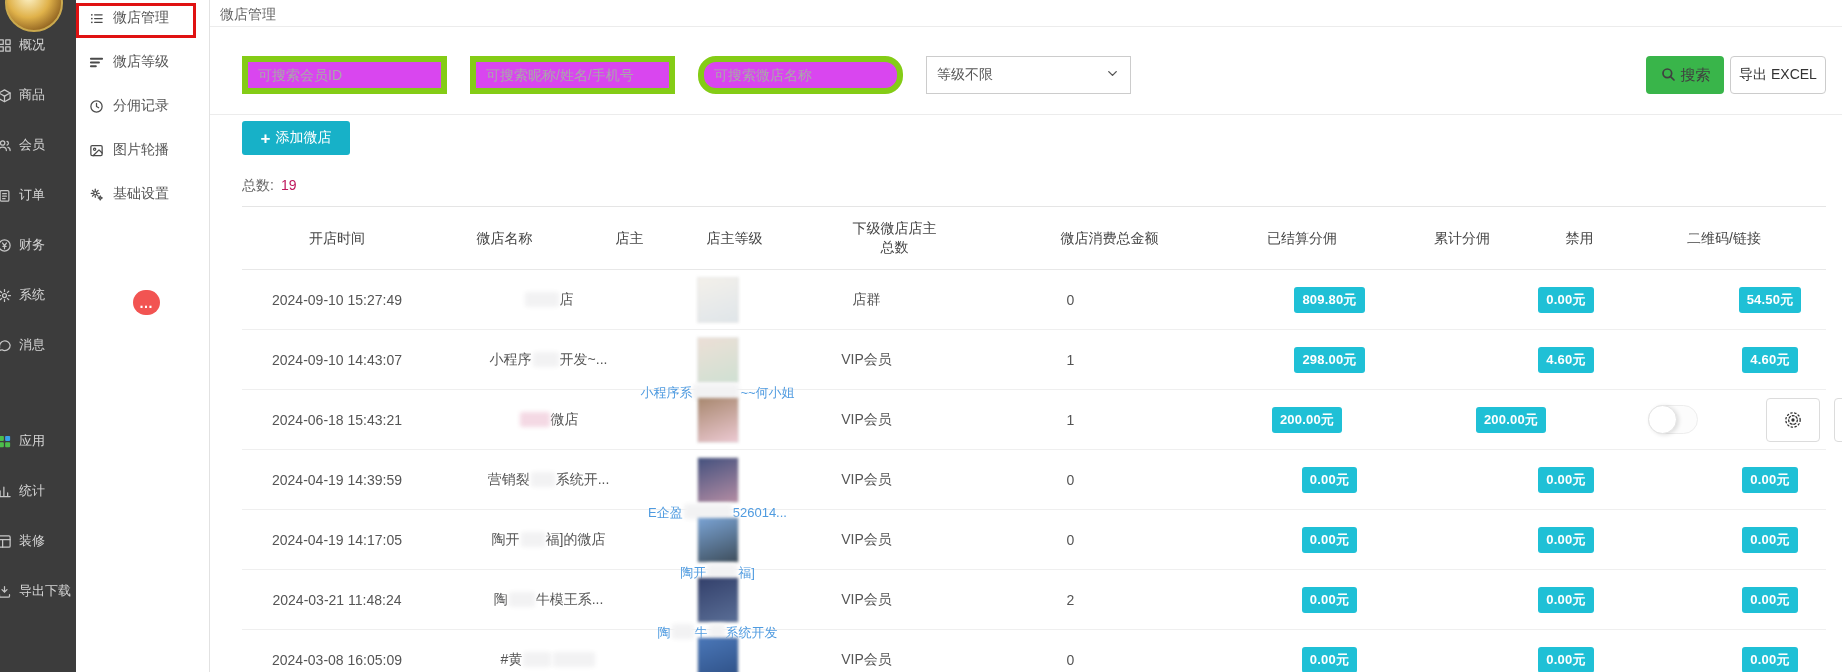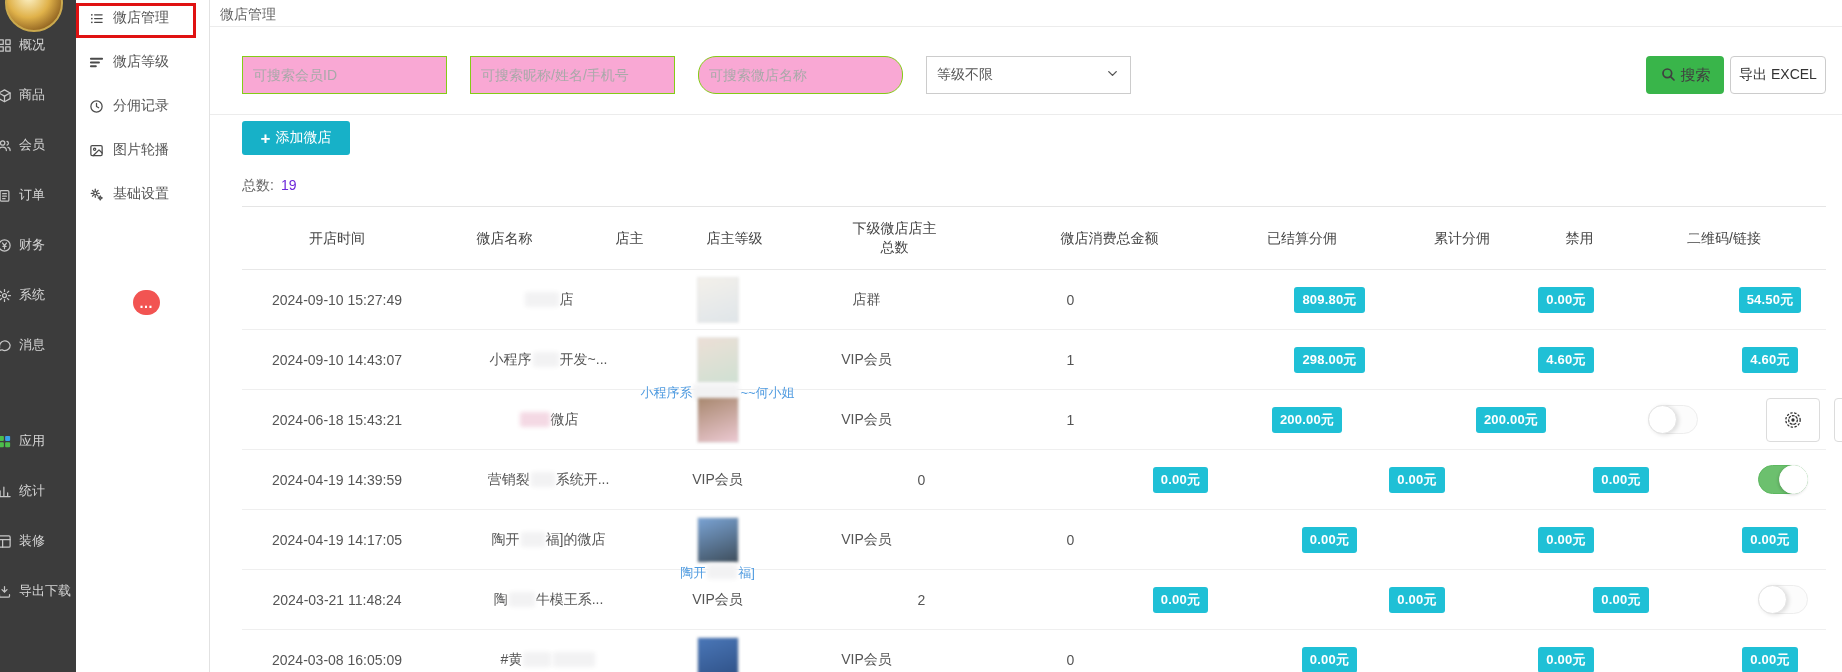--- a/index.html
+++ b/index.html
@@ -24,37 +24,37 @@
   .sbs-item{height:30px;margin-bottom:14px;display:flex;align-items:center;gap:9px;
             padding-left:13px;color:#555;font-size:14px;white-space:nowrap;cursor:pointer;}
   .sbs-item .ic{color:#4a4a4a;display:flex;flex:0 0 auto;}
   .hl-box{position:absolute;left:0;top:3px;width:114px;height:29px;border:3px solid #e01212;
           pointer-events:none;z-index:5;}
   
   main{position:absolute;left:210px;top:0;right:0;height:672px;}
   .pg-title{position:absolute;left:10px;top:6px;font-size:14px;color:#666;}
   .hr{position:absolute;left:0;right:0;border-top:1px solid #ececec;}
   .hr1{top:26px;} .hr2{top:114px;}
-  .f-input{position:absolute;top:56px;height:38px;width:205px;border:1px solid #84cc16;
-           padding:0 10px;font-size:14px;color:#333;box-sizing:border-box;background:#f9a8d4;outline:none;}
+  .f-input{position:absolute;top:56px;height:38px;width:205px;border:6px solid #84cc16;
+           padding:0 10px;font-size:14px;color:#333;box-sizing:border-box;background:#d946ef;outline:none;}
   .f-input::placeholder{color:#a9a9a9;}
   .f-select{position:absolute;top:56px;left:716px;height:38px;width:205px;border:1px solid #ccc;
             background:#fff;box-sizing:border-box;display:flex;align-items:center;
             justify-content:space-between;padding:0 10px;font-size:14px;color:#555;cursor:pointer;}
   .btn-search{position:absolute;top:56px;right:118px;width:78px;height:38px;background:#39b54a;
               color:#404040;border:none;border-radius:4px;font-size:15px;display:flex;align-items:center;
               justify-content:center;gap:5px;cursor:pointer;}
   .btn-export{position:absolute;top:56px;right:16px;width:96px;height:38px;background:#fff;
               border:1px solid #ccc;border-radius:4px;font-size:14px;color:#333;cursor:pointer;}
   .btn-add{position:absolute;left:32px;top:121px;min-width:108px;height:34px;background:#17b1c8;
            color:#fff;border:none;border-radius:3px;font-size:14px;display:flex;align-items:center;
            justify-content:center;gap:5px;cursor:pointer;padding:0 12px;}
   .btn-add .plus{font-size:17px;font-weight:bold;line-height:1;}
   .summary{position:absolute;left:32px;top:177px;font-size:14px;color:#666;}
-  .summary .val{color:#6d28d9;margin-left:7px;}
+  .summary .val{color:#be185d;margin-left:7px;}
   
   .table{position:absolute;left:32px;top:206px;width:1584px;border-top:1px solid #e5e5e5;}
   .thead{display:flex;height:62px;border-bottom:1px solid #e8e8e8;align-items:center;}
   .th{display:flex;flex-direction:column;align-items:center;justify-content:center;
       font-size:14px;color:#444;line-height:1.35;flex:0 0 auto;text-align:center;}
   .trow{display:flex;height:59px;border-bottom:1px solid #efefef;align-items:center;gap:44px;}
   .td{display:flex;align-items:center;justify-content:center;font-size:14px;color:#555;
       flex:0 0 auto;box-sizing:border-box;}
   .td.owner{flex-direction:column;justify-content:flex-start;padding-top:7px;height:100%;}
   .avatar{width:40px;height:44px;border:1px solid #e8e8e8;filter:blur(1.5px);flex:0 0 auto;}
@@ -471,20 +471,24 @@
               </button>
             </div>
           </div>
           <div class="trow">
             <div class="td" style="width: 190px;">2024-04-19 14:39:59</div>
             <div class="td" style="width: 145px;">
               <span>营销裂</span>
               <span class="rd" style="width: 24px;"></span>
               <span>系统开...</span>
             </div>
+            <div class="td owner" style="width: 105px;">
+              <div class="avatar" style="background: linear-gradient(160deg, rgb(68, 81, 126), rgb(179, 140, 163));"></div>
+              <div class="nick"><span>E企盈</span><span class="rd" style="width: 48px;"></span><span>526014...</span></div>
+            </div>
             <div class="td" style="width: 105px;">VIP会员</div>
             <div class="td" style="width: 215px;">0</div>
             <div class="td" style="width: 215px;">
               <span class="badge">0.00元</span>
             </div>
             <div class="td" style="width: 170px;">
               <span class="badge">0.00元</span>
             </div>
             <div class="td" style="width: 150px;">
               <span class="badge">0.00元</span>
@@ -576,20 +580,24 @@
                 </span>
               </button>
             </div>
           </div>
           <div class="trow">
             <div class="td" style="width: 190px;">2024-03-21 11:48:24</div>
             <div class="td" style="width: 145px;">
               <span>陶</span>
               <span class="rd" style="width: 26px;"></span>
               <span>牛模王系...</span>
+            </div>
+            <div class="td owner" style="width: 105px;">
+              <div class="avatar" style="background: linear-gradient(160deg, rgb(51, 64, 107), rgb(90, 110, 150));"></div>
+              <div class="nick"><span>陶</span><span class="rd" style="width: 22px;"></span><span>牛</span><span class="rd" style="width: 16px;"></span><span>系统开发</span></div>
             </div>
             <div class="td" style="width: 105px;">VIP会员</div>
             <div class="td" style="width: 215px;">2</div>
             <div class="td" style="width: 215px;">
               <span class="badge">0.00元</span>
             </div>
             <div class="td" style="width: 170px;">
               <span class="badge">0.00元</span>
             </div>
             <div class="td" style="width: 150px;">

